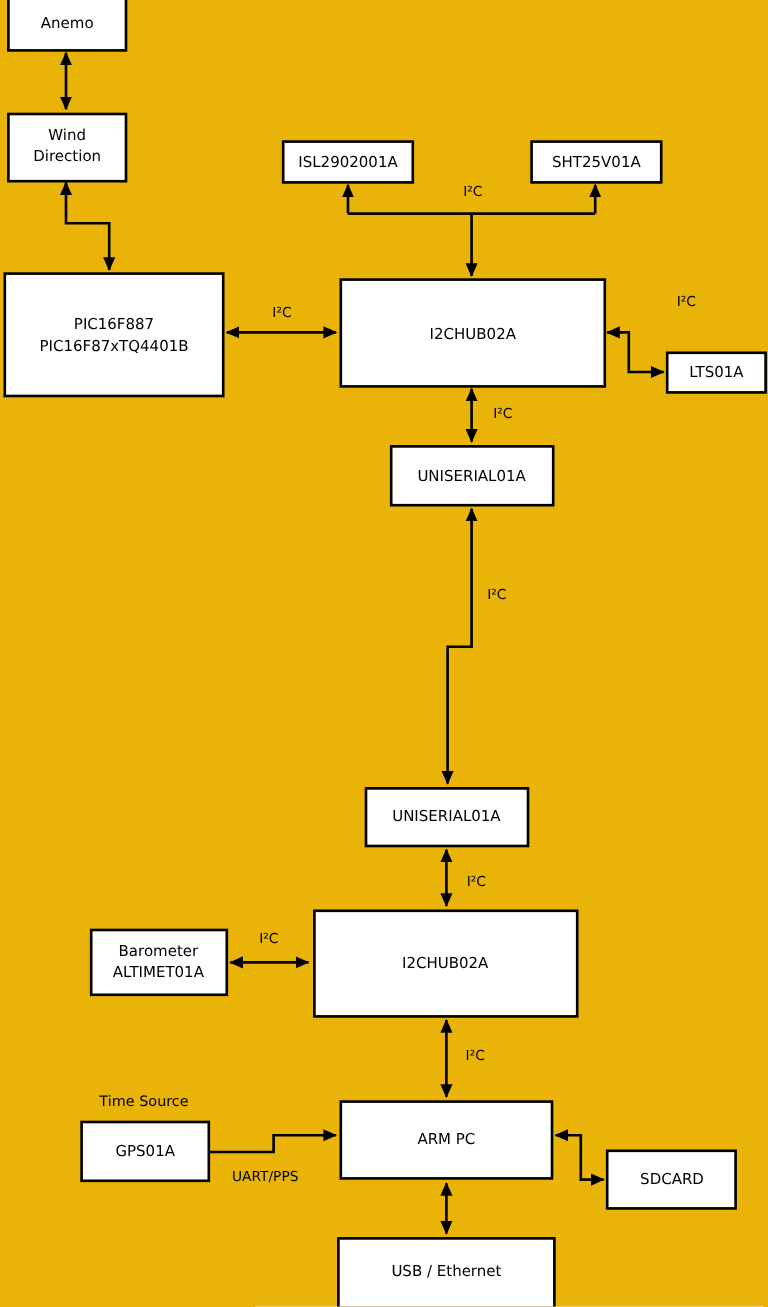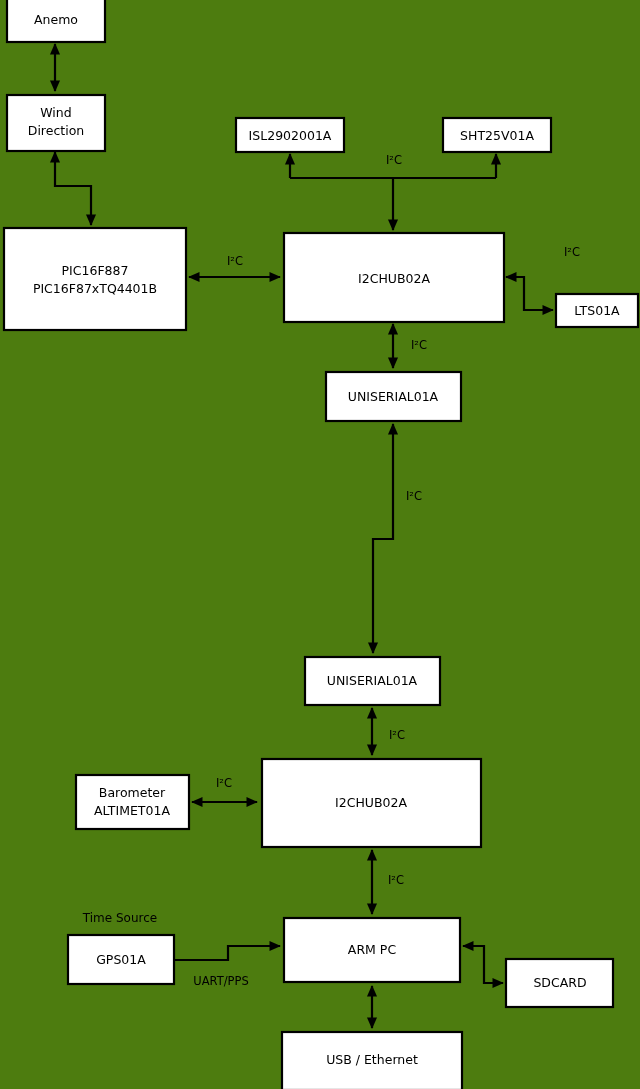--- a/index.html
+++ b/index.html
@@ -7,21 +7,21 @@
     padding: 0;
     background: #ffffff;
   }
   body {
     font-family: "DejaVu Sans", sans-serif;
   }
   #diagram-root {
     position: relative;
     width: 640px;
     height: 1089px;
-    background: #4d7c0f;
+    background: #eab308;
     overflow: hidden;
   }
   svg#diagram-svg {
     position: absolute;
     left: 0;
     top: 0;
     width: 640px;
     height: 1089px;
     display: block;
   }

